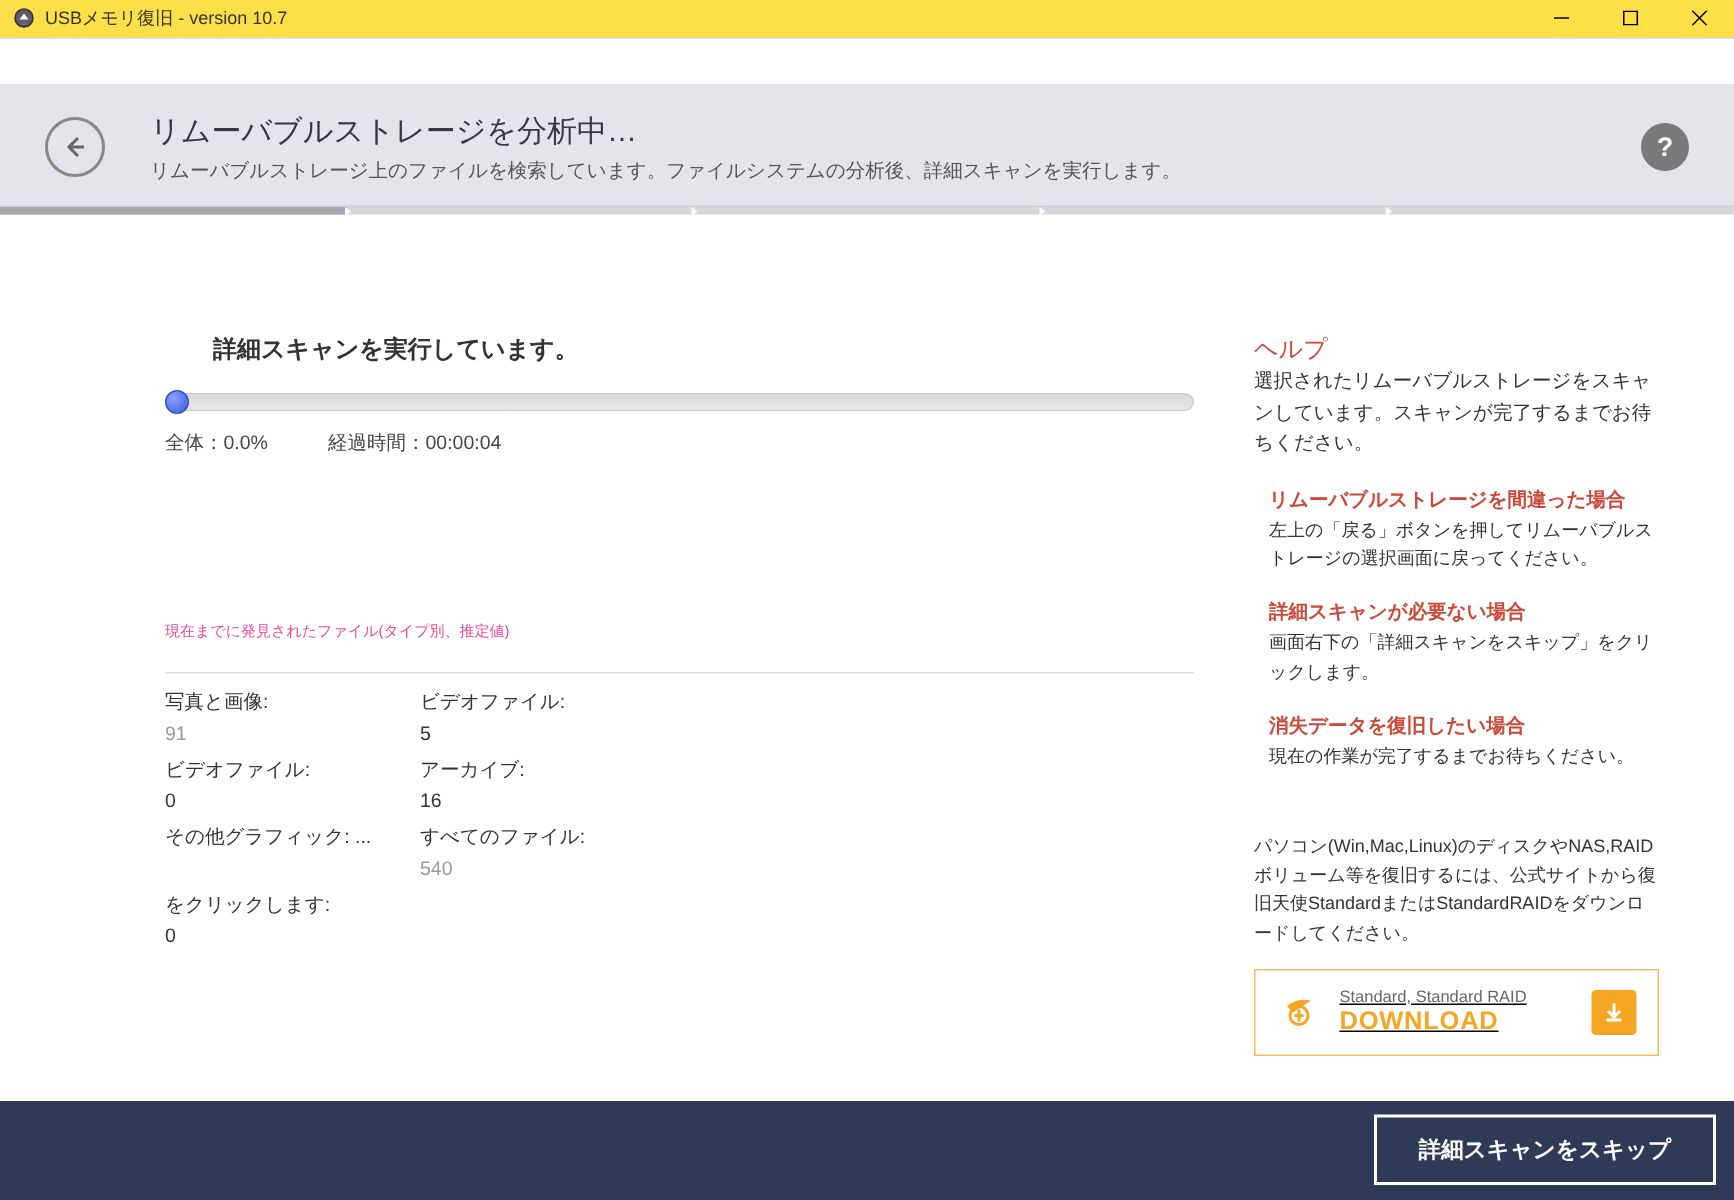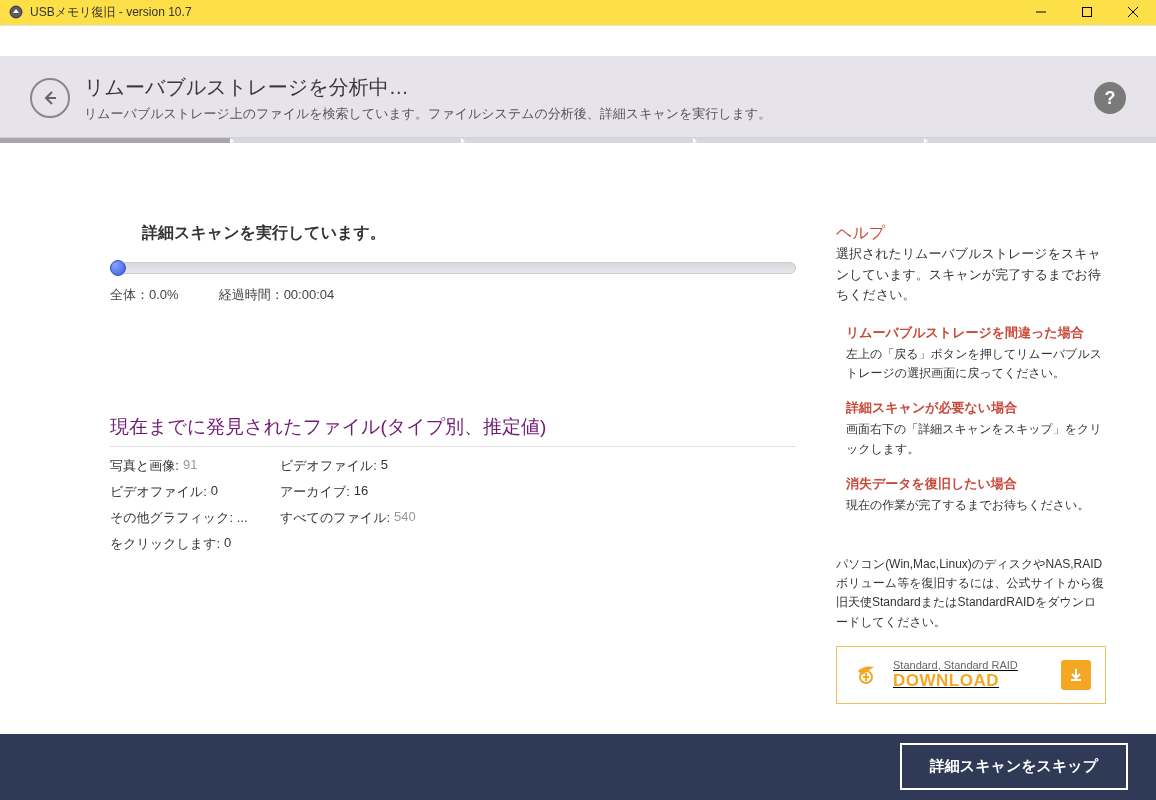--- a/index.html
+++ b/index.html
@@ -4,21 +4,21 @@
 <style>
 * { margin: 0; padding: 0; box-sizing: border-box; font-family: "Meiryo", "Yu Gothic", sans-serif; }
 body { width: 1156px; height: 800px; background: #fff; display: flex; flex-direction: column; overflow: hidden; }
 
 .titlebar { height: 30px; background: #fde047; border-bottom: 1px solid #e0e0e0; display: flex; align-items: center; padding-left: 8px; }
 .titlebar-icon { width: 16px; height: 16px; margin-right: 6px; display: flex; align-items: center; justify-content: center; }
 .titlebar-title { font-size: 12px; color: #333; flex: 1; }
 .titlebar-ctrls { display: flex; height: 100%; }
 .titlebar-btn { width: 46px; height: 100%; display: flex; align-items: center; justify-content: center; cursor: pointer; }
 
-.header { background: #e6e3ea; padding: 18px 30px 14px 30px; display: flex; align-items: center; gap: 14px; border-bottom: 1px solid #d0d0d6; margin-top: 30px; }
+.header { background: #e6e3ea; padding: 18px 30px 14px 30px; display: flex; align-items: center; gap: 30px; border-bottom: 1px solid #d0d0d6; margin-top: 30px; }
 .back-btn { width: 40px; height: 40px; border: 2px solid #888; border-radius: 50%; display: flex; align-items: center; justify-content: center; cursor: pointer; background: transparent; }
 .header-text { flex: 1; }
 .header-title { font-size: 20px; color: #3b3640; font-weight: 500; margin-bottom: 4px; }
 .header-sub { font-size: 13px; color: #555; }
 .help-btn { width: 32px; height: 32px; border-radius: 50%; background: #7a7a7a; color: #fff; display: flex; align-items: center; justify-content: center; font-weight: bold; font-size: 18px; cursor: pointer; }
 
 .stepbar { height: 6px; background: #d8d6de; display: flex; }
 .step { flex: 1; height: 100%; position: relative; }
 .step::after { content: ""; position: absolute; right: -3px; top: 0; width: 0; height: 0; border-top: 3px solid transparent; border-bottom: 3px solid transparent; border-left: 4px solid #fff; z-index: 1; }
 .step:last-child::after { display: none; }
@@ -27,41 +27,41 @@
 .content { flex: 1; display: flex; padding: 80px 50px 30px 110px; gap: 40px; }
 .left { flex: 1; }
 .right { width: 270px; }
 
 .scan-title { font-size: 16px; color: #333; font-weight: bold; margin-bottom: 18px; padding-left: 32px; }
 .progress-wrap { position: relative; margin-bottom: 12px; }
 .progress-track { height: 12px; background: linear-gradient(to bottom, #d9d9dd, #e8e8ec); border-radius: 6px; border: 1px solid #ccc; }
 .progress-thumb { position: absolute; left: 0; top: -2px; width: 16px; height: 16px; border-radius: 50%; background: radial-gradient(circle at 30% 30%, #8aa0ff, #3a5cdd); border: 1px solid #3050c0; }
 .progress-row { display: flex; gap: 40px; font-size: 13px; color: #444; }
 
-.files-title { font-size: 19px; color: #701a75; margin-top: 110px; margin-bottom: 6px; }
+.files-title { font-size: 10px; color: #ec4899; margin-top: 110px; margin-bottom: 20px; }
 .files-divider { height: 1px; background: #ddd; margin-bottom: 10px; }
 .files-grid { display: grid; grid-template-columns: 160px 1fr; row-gap: 8px; column-gap: 10px; font-size: 13px; color: #333; }
-.files-cell { display: flex; gap: 4px; white-space: nowrap; overflow: hidden; text-overflow: ellipsis; }
+.files-cell { display: flex; gap: 4px; white-space: nowrap; overflow: hidden; text-overflow: ellipsis; flex-direction: column; }
 .files-val { color: #999; }
 .files-val.normal { color: #333; }
 
 .help-title { font-size: 16px; color: #c94a3a; margin-bottom: 0; }
 .help-text { font-size: 13px; color: #333; line-height: 1.6; margin-bottom: 18px; }
 .help-sec-title { font-size: 13px; color: #c94a3a; font-weight: bold; margin-bottom: 3px; padding-left: 10px; }
-.help-sec-body { font-size: 12px; color: #333; line-height: 1.6; margin-bottom: 16px; padding-left: 10px; }
+.help-sec-body { font-size: 12px; color: #333; line-height: 1.6; margin-bottom: 16px; padding-left: 10px; font-family: Liberation Mono, monospace; }
 .promo-text { font-size: 12px; color: #333; line-height: 1.6; margin-top: 40px; margin-bottom: 14px; }
 
 .download-box { border: 1px solid #f5bc5e; padding: 12px 14px; display: flex; align-items: center; gap: 12px; cursor: pointer; text-decoration: underline; }
 .download-icon { width: 30px; height: 30px; display: flex; align-items: center; justify-content: center; }
 .download-text { flex: 1; }
 .download-top { font-size: 11px; color: #666; }
 .download-main { font-size: 17px; font-weight: bold; color: #f5a623; letter-spacing: 0.5px; }
 .download-arrow { width: 30px; height: 30px; background: #f5a623; border-radius: 3px; display: flex; align-items: center; justify-content: center; }
 
-.footer { height: 78px; background: #2f3a56; display: flex; align-items: center; justify-content: flex-end; padding-right: 28px; }
+.footer { height: 78px; background: #2f3a56; display: flex; align-items: center; justify-content: flex-end; padding-right: 12px; }
 .skip-btn { border: 2px solid #fff; color: #fff; background: transparent; padding: 12px 28px; font-size: 15px; font-weight: bold; cursor: pointer; }
 </style>
 </head>
 <body>
 
 <div class="titlebar">
   <span class="titlebar-icon">
     <svg width="14" height="14" viewBox="0 0 14 14">
         <circle cx="7" cy="7" r="6" fill="#605a6a" stroke="#333"></circle>
         <path d="M4 8 L7 4 L10 8 Z" fill="#fff"></path>

